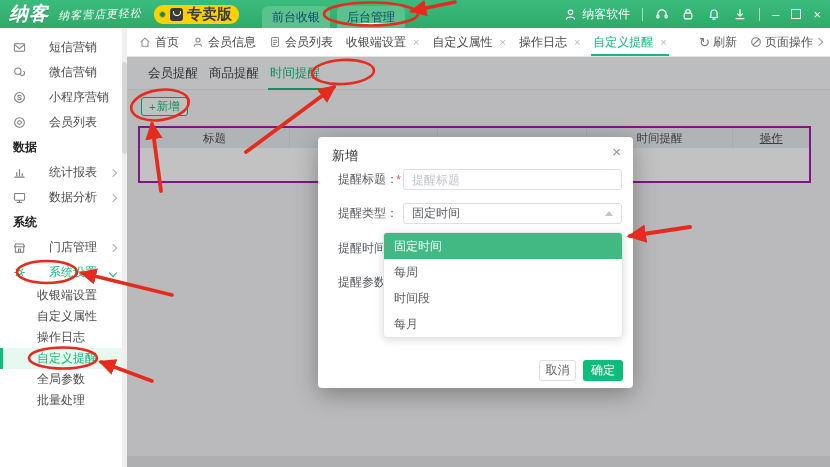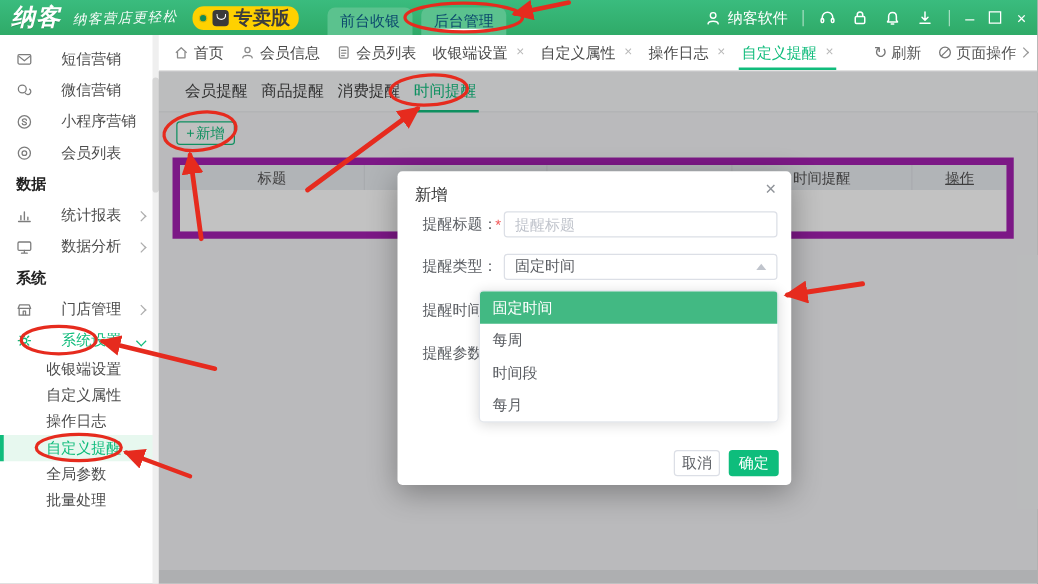--- a/index.html
+++ b/index.html
@@ -61,21 +61,21 @@
 
   
   .content{position:absolute;left:127px;top:57px;right:0;bottom:0;background:#f4f5f7;}
   .c-tabs{display:flex;gap:7px;padding-left:19px;height:33px;align-items:center;font-size:12.5px;color:#3f3f3f;
           border-bottom:1px solid #e7e9ec;box-sizing:border-box;background:#f7f8fa;}
   .c-tab{height:100%;display:flex;align-items:center;position:relative;padding:0 2px;}
   .c-tab.active{color:#0fbd7d;}
   .c-tab.active::after{content:"";position:absolute;left:0;right:0;bottom:-1px;height:2px;background:#0fbd7d;}
   .add-btn{margin:7px 0 0 14px;display:inline-flex;align-items:center;height:19px;padding:0 7px;border:1px solid #10bc7c;
            color:#10bc7c;border-radius:3px;font-size:11.5px;background:#fcfdfc;gap:1px;box-sizing:border-box;}
-  .tbl{margin:10px 19px 0 11px;border:6px solid #a21caf;background:#fff;}
+  .tbl{margin:10px 19px 0 11px;border:2px solid #a21caf;background:#fff;}
   .t-head{display:flex;background:#e9ecf1;height:20px;font-size:11.5px;color:#4f4f4f;}
   .t-cell{display:flex;align-items:center;justify-content:center;border-right:1px solid #dde0e5;box-sizing:border-box;}
   .t-cell:last-child{border-right:none;text-decoration:underline;}
   .t-row{height:33px;background:#fff;}
   .hscroll{position:absolute;left:0;right:0;bottom:0;height:11px;background:rgba(0,0,0,0.06);}
 
   
   .dim{position:absolute;left:127px;top:57px;right:0;bottom:0;background:rgba(12,12,12,0.25);z-index:5;}
 
   
@@ -306,23 +306,20 @@
   </div>
 
   <div class="content">
     <div class="c-tabs">
       <div class="c-tab">
           <span>会员提醒</span>
         </div>
       <div class="c-tab">
           <span>商品提醒</span>
         </div>
-      <div class="c-tab">
-          <span>消费提醒</span>
-        </div>
       <div class="c-tab active">
           <span>时间提醒</span>
         </div>
     </div>
     <div class="add-btn">
       <span>+</span>
         <span>新增</span>
     </div>
     <div class="tbl">
       <div class="t-head">

